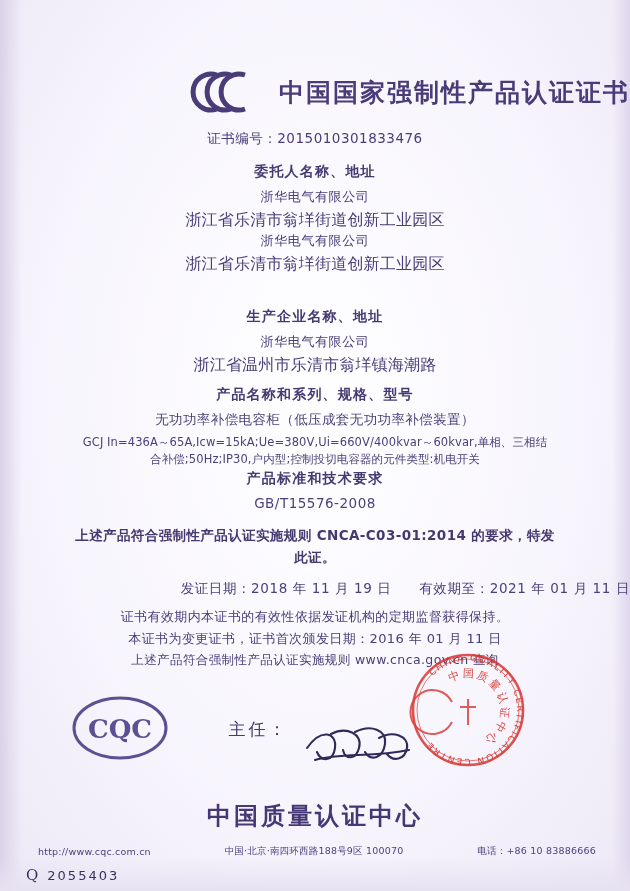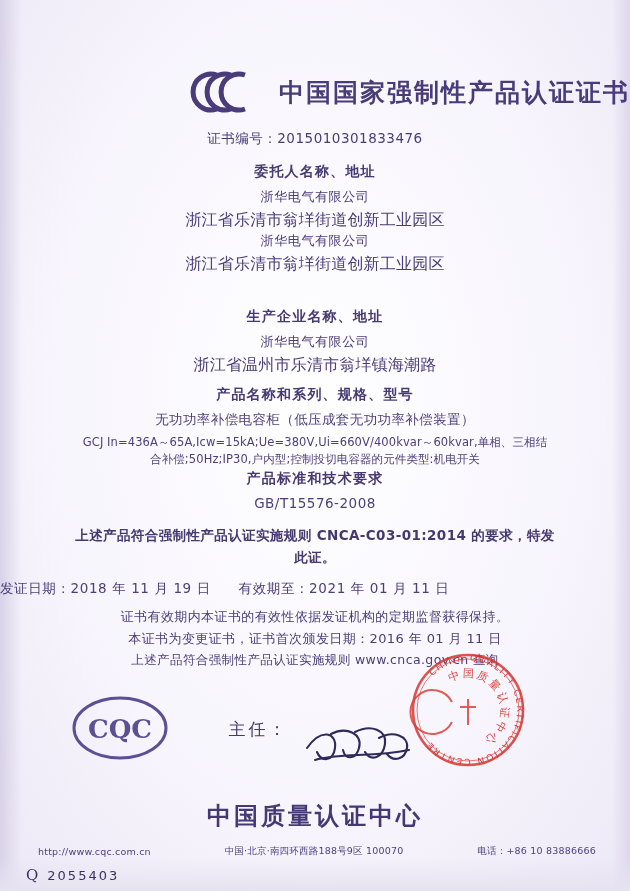--- a/index.html
+++ b/index.html
@@ -140,21 +140,21 @@
     line-height: 1.65;
     letter-spacing: 0.4px;
     color: #46396f;
     padding: 0 72px;
   }
 
   .dates {
     position: absolute;
     left: 0; right: 0;
     top: 580px;
-    text-align: left;
+    text-align: right;
     font-size: 13.5px;
     letter-spacing: 0.6px;
   }
   .dates .gap { display: inline-block; width: 18px; }
 
   .note {
     position: absolute;
     left: 0; right: 0;
     text-align: center;
     font-size: 13px;

